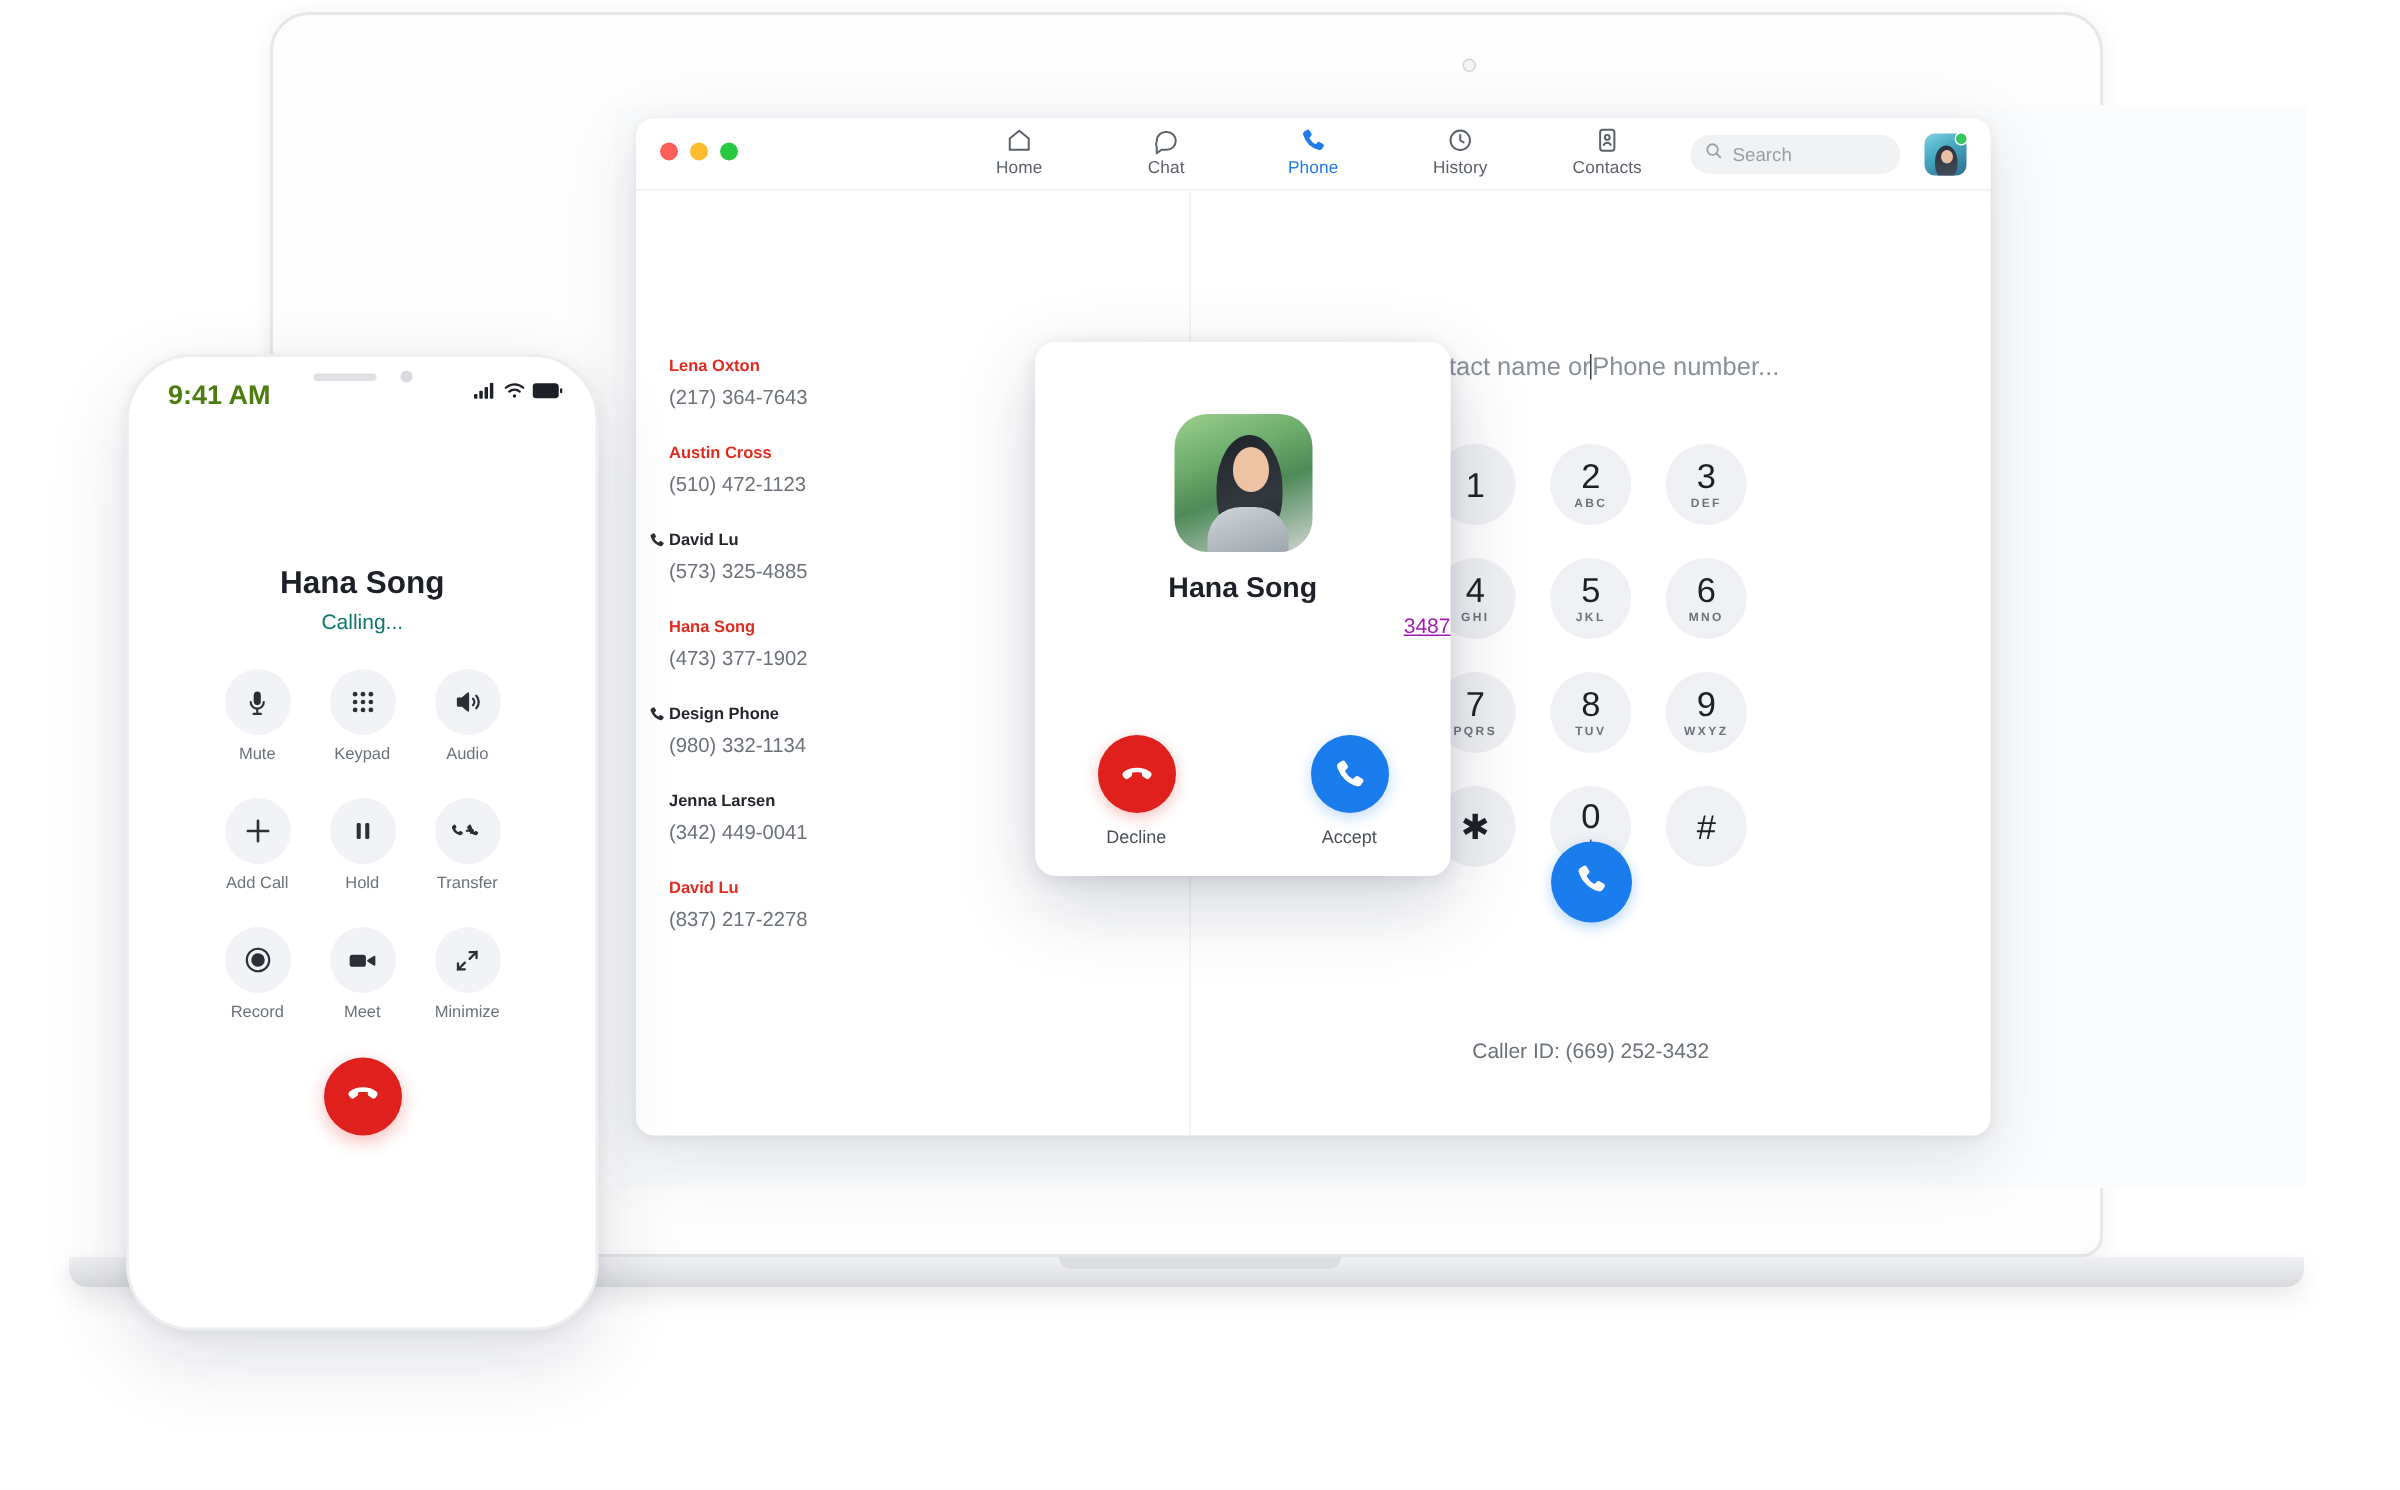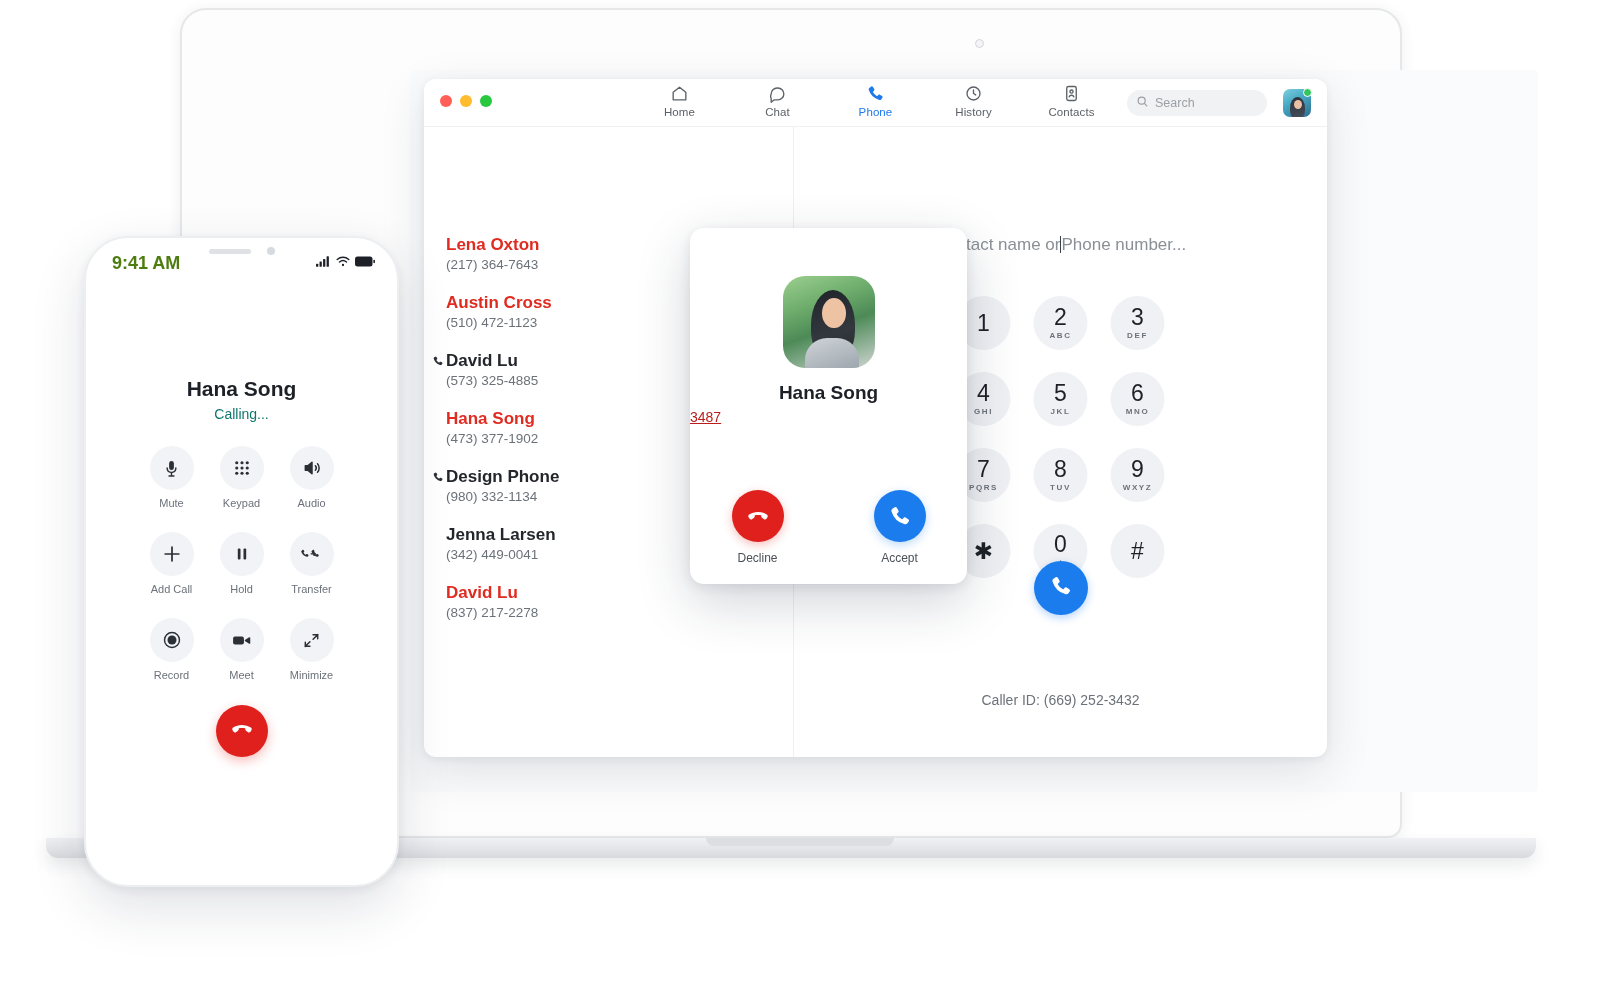--- a/index.html
+++ b/index.html
@@ -109,21 +109,21 @@
   }
   .seg-item.active{ background:#fff; color:#1f7aec; font-weight:bold;
     box-shadow:0 1px 3px rgba(30,40,60,.12); }
 
   .history{ position:absolute; left:0; right:0; top:108px; }
   .hrow{ position:relative; padding:0 22px 0 22px; height:58px; cursor:pointer; }
   .hrow .callicon{
     position:absolute; left:8px; top:2px; width:14px; height:14px;
     color:#2b2f36;
   }
-  .hname{ font-size:17px; font-weight:bold; line-height:19px; }
+  .hname{ font-size:11px; font-weight:bold; line-height:19px; }
   .hname.missed{ color:#e02b20; }
   .hname.normal{ color:#23262b; }
   .hnum{ font-size:13.5px; color:#6c727a; line-height:19px; margin-top:1px; }
   .htime{ position:absolute; right:22px; top:1px; font-size:12.5px; color:#8a9097; }
 
   
   .dial-input{
     position:absolute; left:0; right:0; top:108px;
     text-align:center; font-size:17px; color:#8a9097; font-weight:300;
   }
@@ -180,22 +180,22 @@
   .modal-photo .body{
     position:absolute; left:22px; top:62px; width:54px; height:34px;
     border-radius:22px 22px 0 0;
     background:linear-gradient(160deg,#cfd4d8,#9aa3ab); z-index:1;
   }
   .modal-name{
     position:absolute; left:0; right:0; top:154px; text-align:center;
     font-size:19px; font-weight:bold; color:#1d2026;
   }
   .modal-ext{
-    position:absolute; left:0; right:0; top:181px; text-align:left;
-    font-size:14px; color:#b91c1c;text-decoration:underline;
+    position:absolute; left:0; right:0; top:181px; text-align:right;
+    font-size:14px; color:#a21caf;text-decoration:underline;
   }
   .modal-actions{
     position:absolute; left:0; right:0; top:262px;
     display:flex; justify-content:center; gap:90px;
   }
   .act{ display:flex; flex-direction:column; align-items:center; gap:9px; cursor:pointer; }
   .act .circ{
     width:52px; height:52px; border-radius:50%;
     display:flex; align-items:center; justify-content:center;
   }

